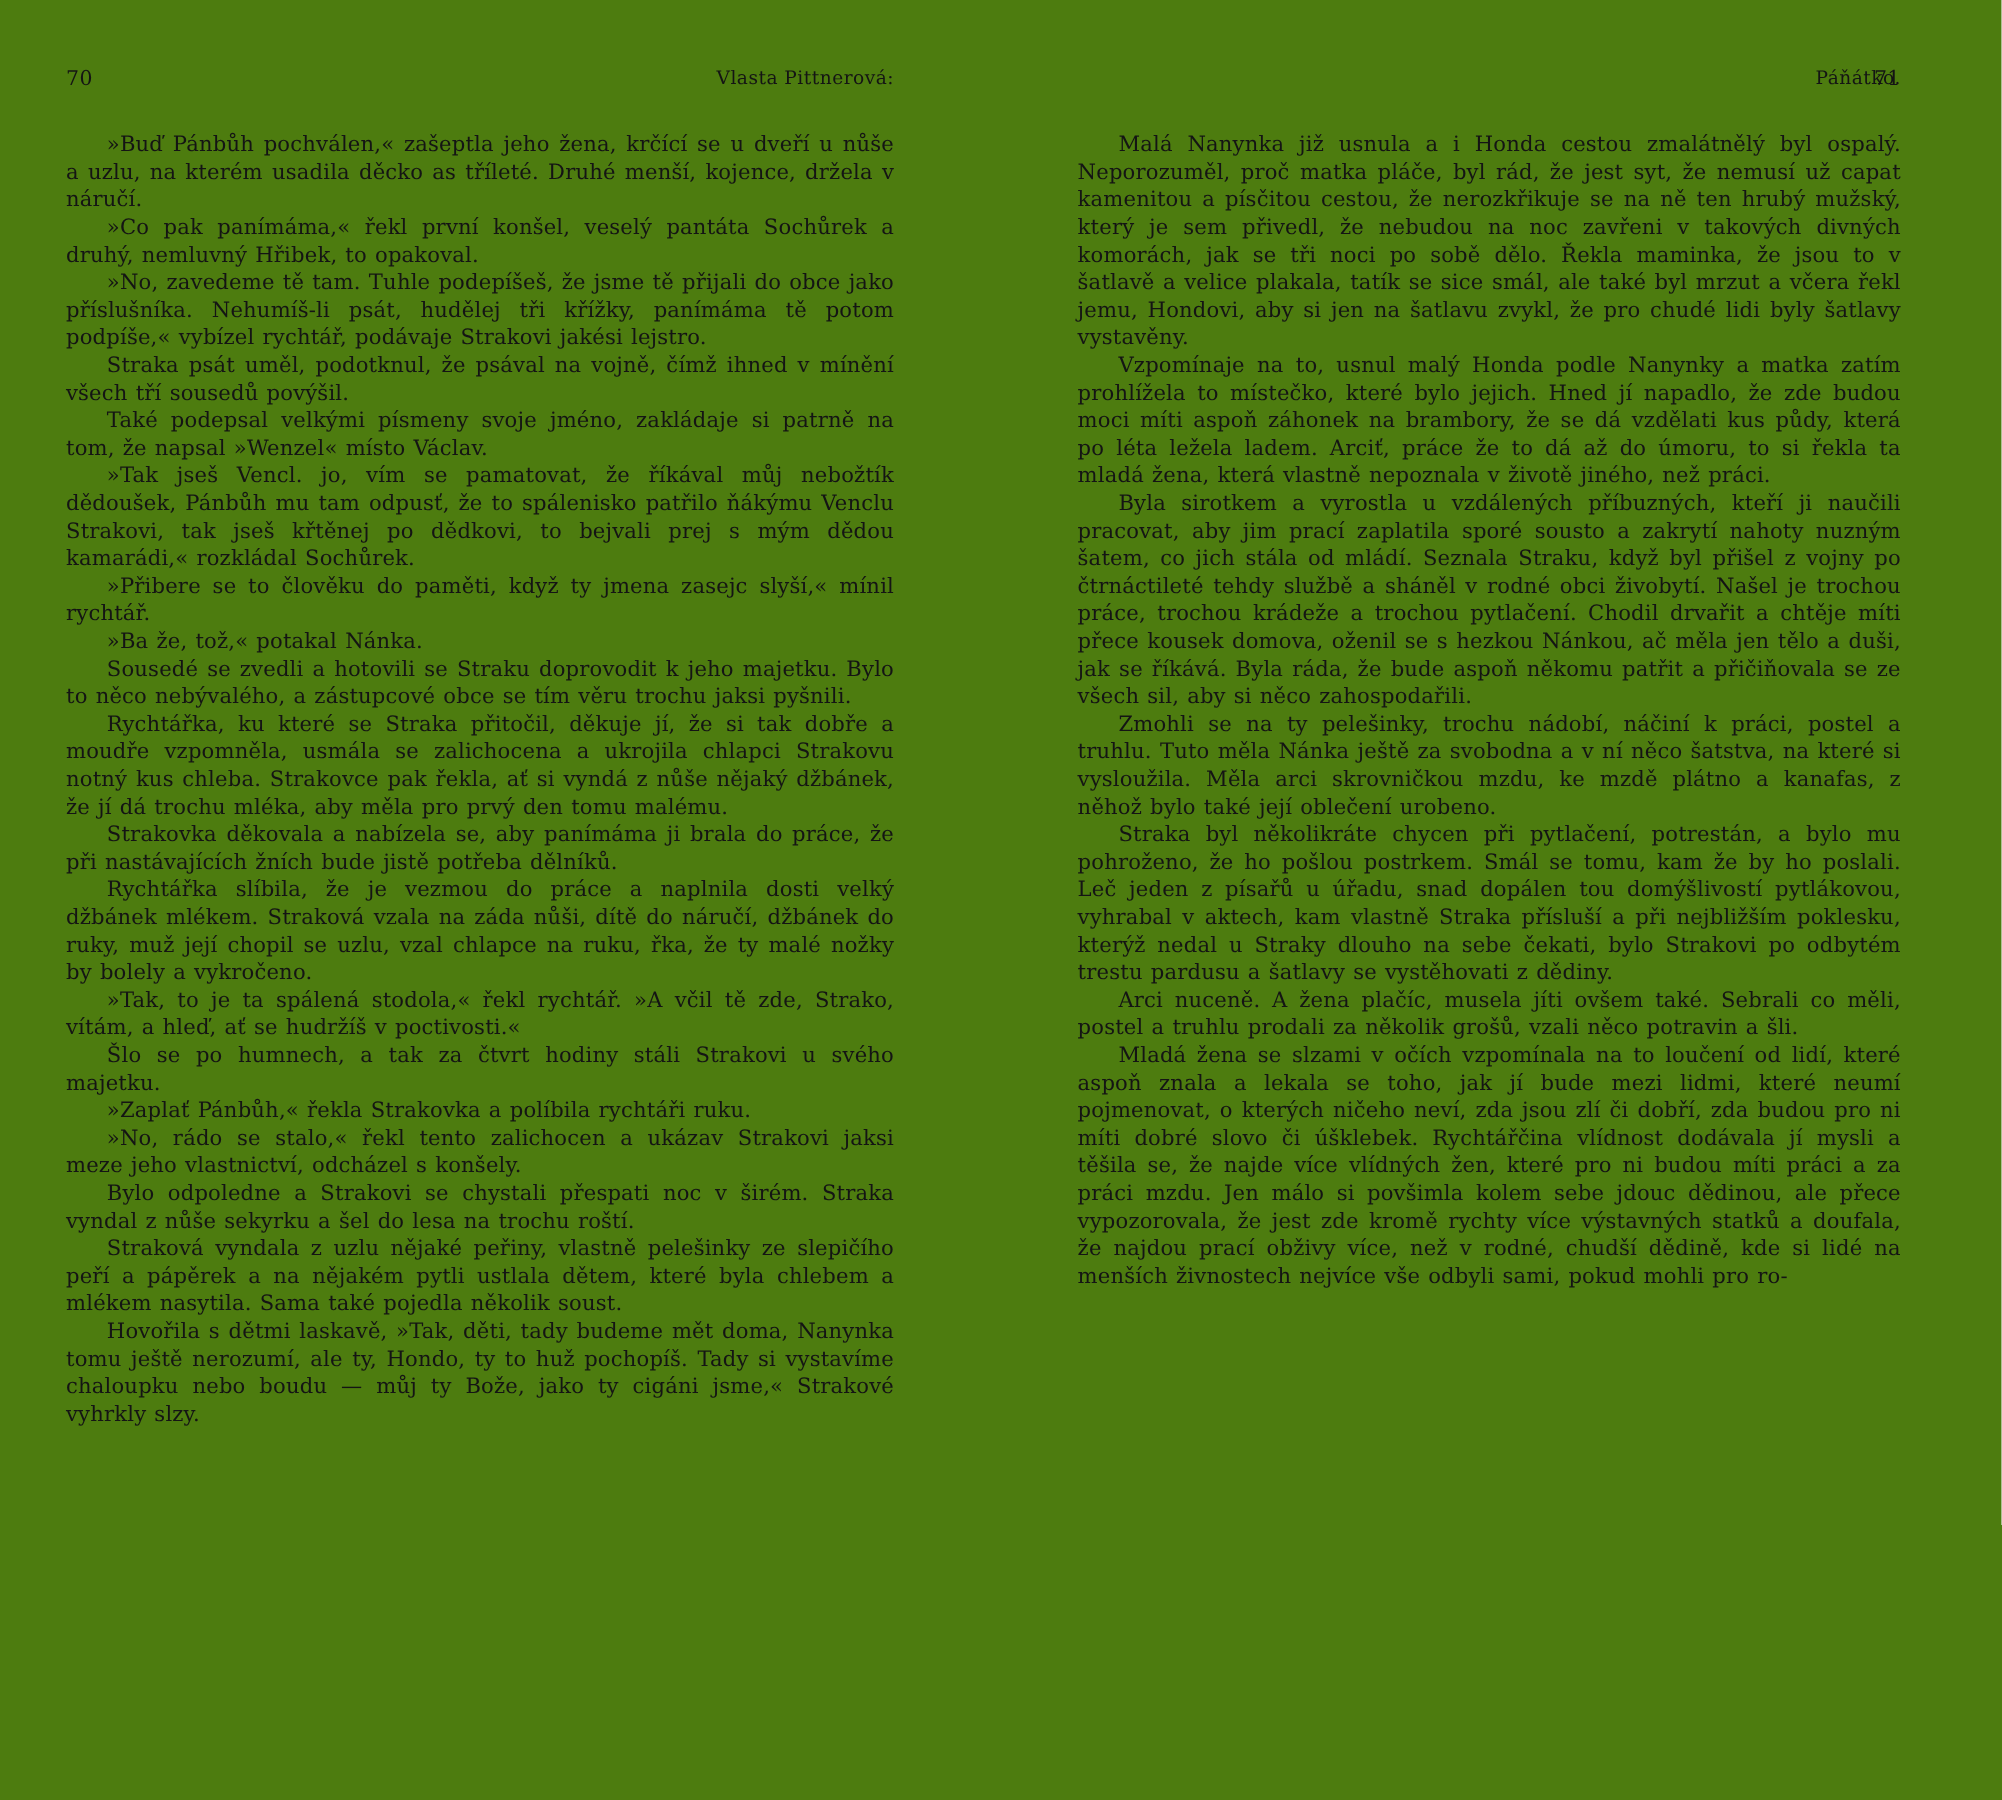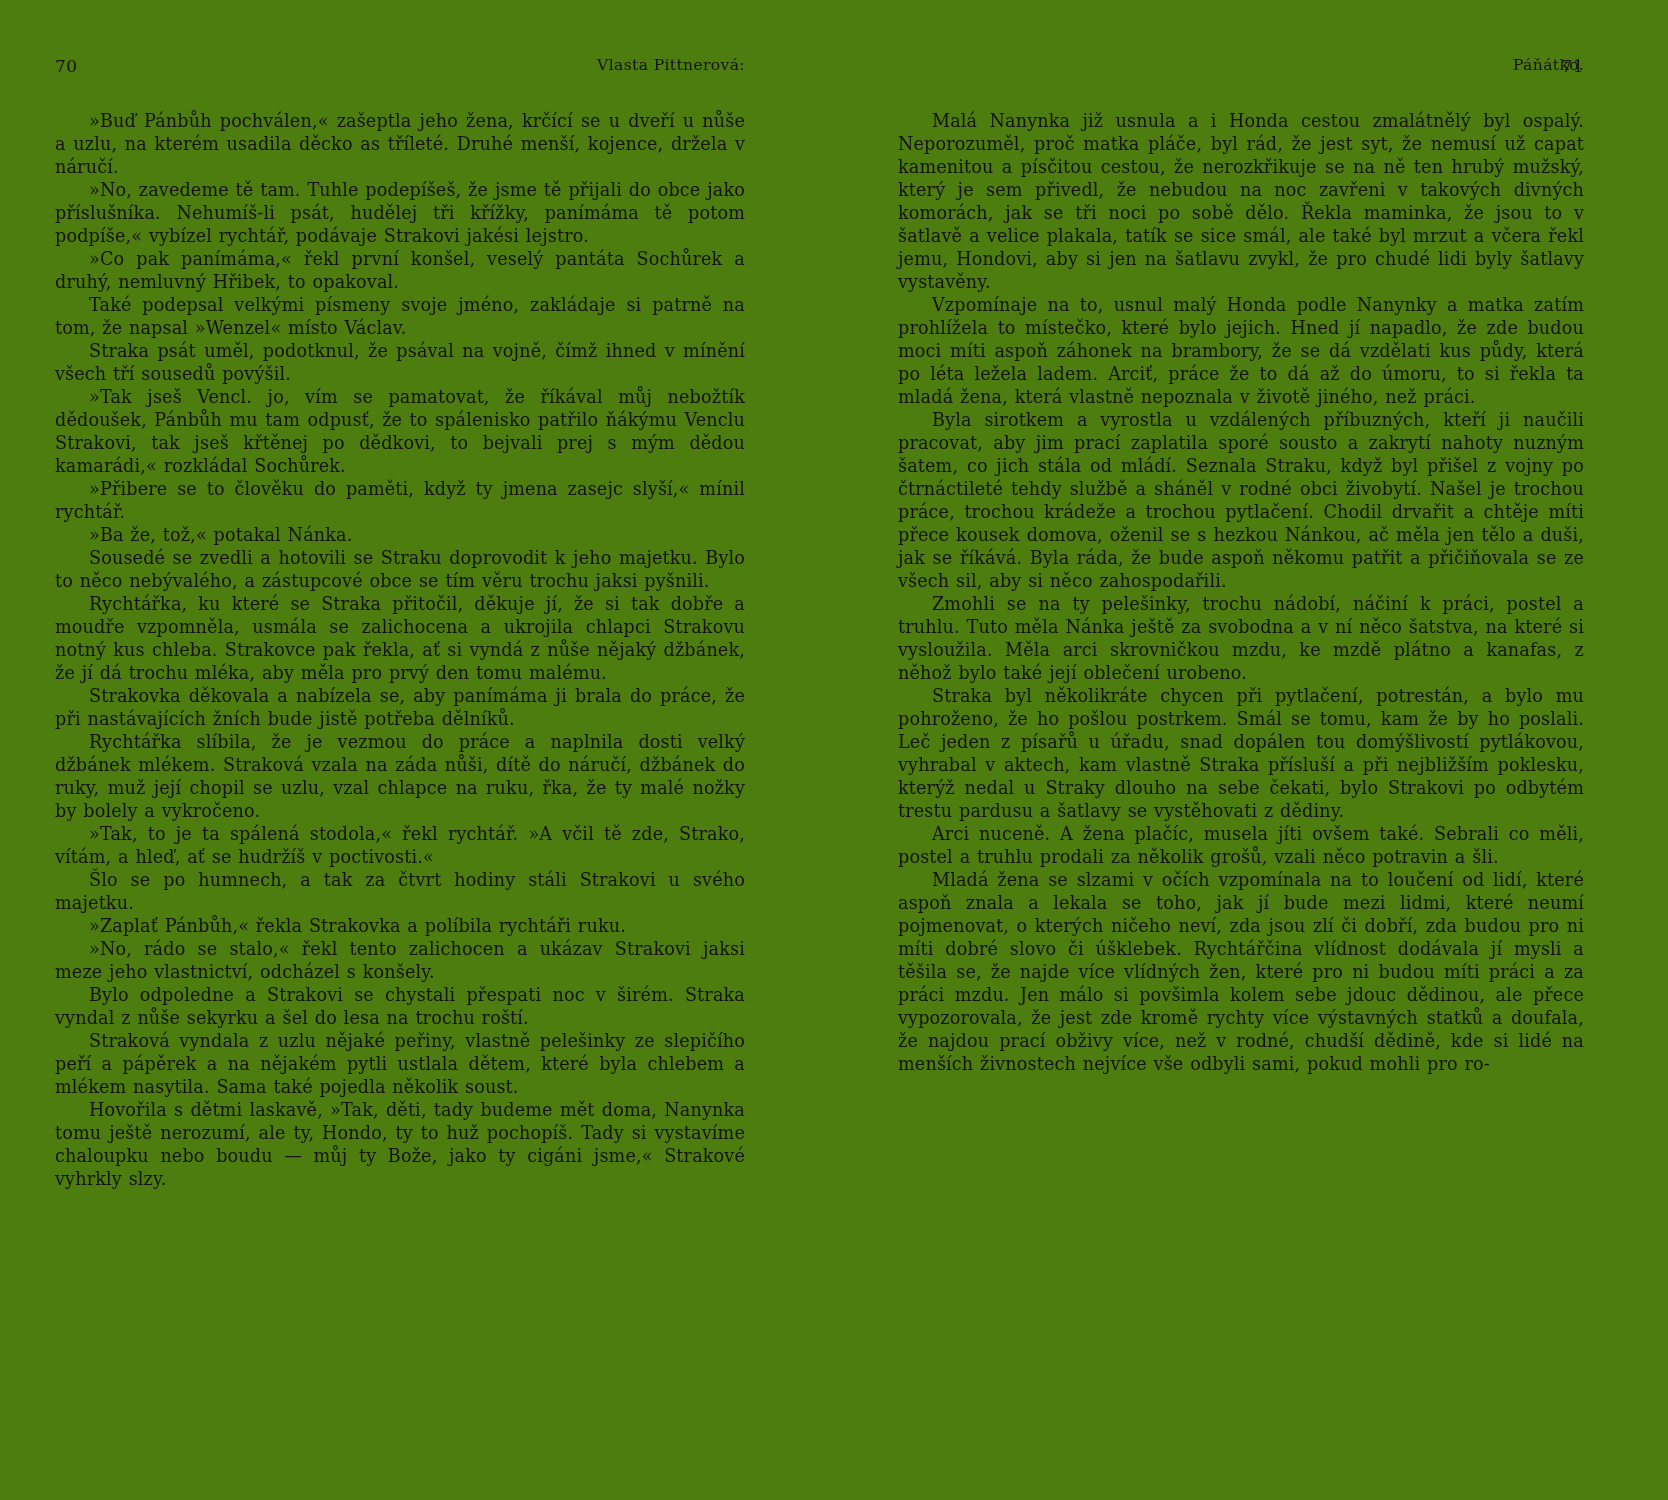--- a/index.html
+++ b/index.html
@@ -70,24 +70,24 @@
 <div class="spread">
 
   <div class="page page-left">
     <div class="page-inner">
       <div class="running-head">
         <span class="folio">70</span>
         <span class="head-title">Vlasta Pittnerová:</span>
       </div>
       <div class="body-text">
         <p>»Buď Pánbůh pochválen,« zašeptla jeho žena, krčící se u dveří u nůše a uzlu, na kterém usadila děcko as tříleté. Druhé menší, kojence, držela v náručí.</p>
+        <p>»Co pak panímáma,« řekl první konšel, veselý pantáta Sochůrek a druhý, nemluvný Hřibek, to opakoval.</p>
         <p>»No, zavedeme tě tam. Tuhle podepíšeš, že jsme tě přijali do obce jako příslušníka. Nehumíš-li psát, hudělej tři křížky, panímáma tě potom podpíše,« vybízel rychtář, podávaje Strakovi jakési lejstro.</p>
-        <p>»Co pak panímáma,« řekl první konšel, veselý pantáta Sochůrek a druhý, nemluvný Hřibek, to opakoval.</p>
+        <p>Straka psát uměl, podotknul, že psával na vojně, čímž ihned v mínění všech tří sousedů povýšil.</p>
         <p>Také podepsal velkými písmeny svoje jméno, zakládaje si patrně na tom, že napsal »Wenzel« místo Václav.</p>
-        <p>Straka psát uměl, podotknul, že psával na vojně, čímž ihned v mínění všech tří sousedů povýšil.</p>
         <p>»Tak jseš Vencl. jo, vím se pamatovat, že říkával můj nebožtík dědoušek, Pánbůh mu tam odpusť, že to spálenisko patřilo ňákýmu Venclu Strakovi, tak jseš křtěnej po dědkovi, to bejvali prej s mým dědou kamarádi,« rozkládal Sochůrek.</p>
         <p>»Přibere se to člověku do paměti, když ty jmena zasejc slyší,« mínil rychtář.</p>
         <p>»Ba že, tož,« potakal Nánka.</p>
         <p>Sousedé se zvedli a hotovili se Straku doprovodit k jeho majetku. Bylo to něco nebývalého, a zástupcové obce se tím věru trochu jaksi pyšnili.</p>
         <p>Rychtářka, ku které se Straka přitočil, děkuje jí, že si tak dobře a moudře vzpomněla, usmála se zalichocena a ukrojila chlapci Strakovu notný kus chleba. Strakovce pak řekla, ať si vyndá z nůše nějaký džbánek, že jí dá trochu mléka, aby měla pro prvý den tomu malému.</p>
         <p>Strakovka děkovala a nabízela se, aby panímáma ji brala do práce, že při nastávajících žních bude jistě potřeba dělníků.</p>
         <p>Rychtářka slíbila, že je vezmou do práce a naplnila dosti velký džbánek mlékem. Straková vzala na záda nůši, dítě do náručí, džbánek do ruky, muž její chopil se uzlu, vzal chlapce na ruku, řka, že ty malé nožky by bolely a vykročeno.</p>
         <p>»Tak, to je ta spálená stodola,« řekl rychtář. »A včil tě zde, Strako, vítám, a hleď, ať se hudržíš v poctivosti.«</p>
         <p>Šlo se po humnech, a tak za čtvrt hodiny stáli Strakovi u svého majetku.</p>
         <p>»Zaplať Pánbůh,« řekla Strakovka a políbila rychtáři ruku.</p>

